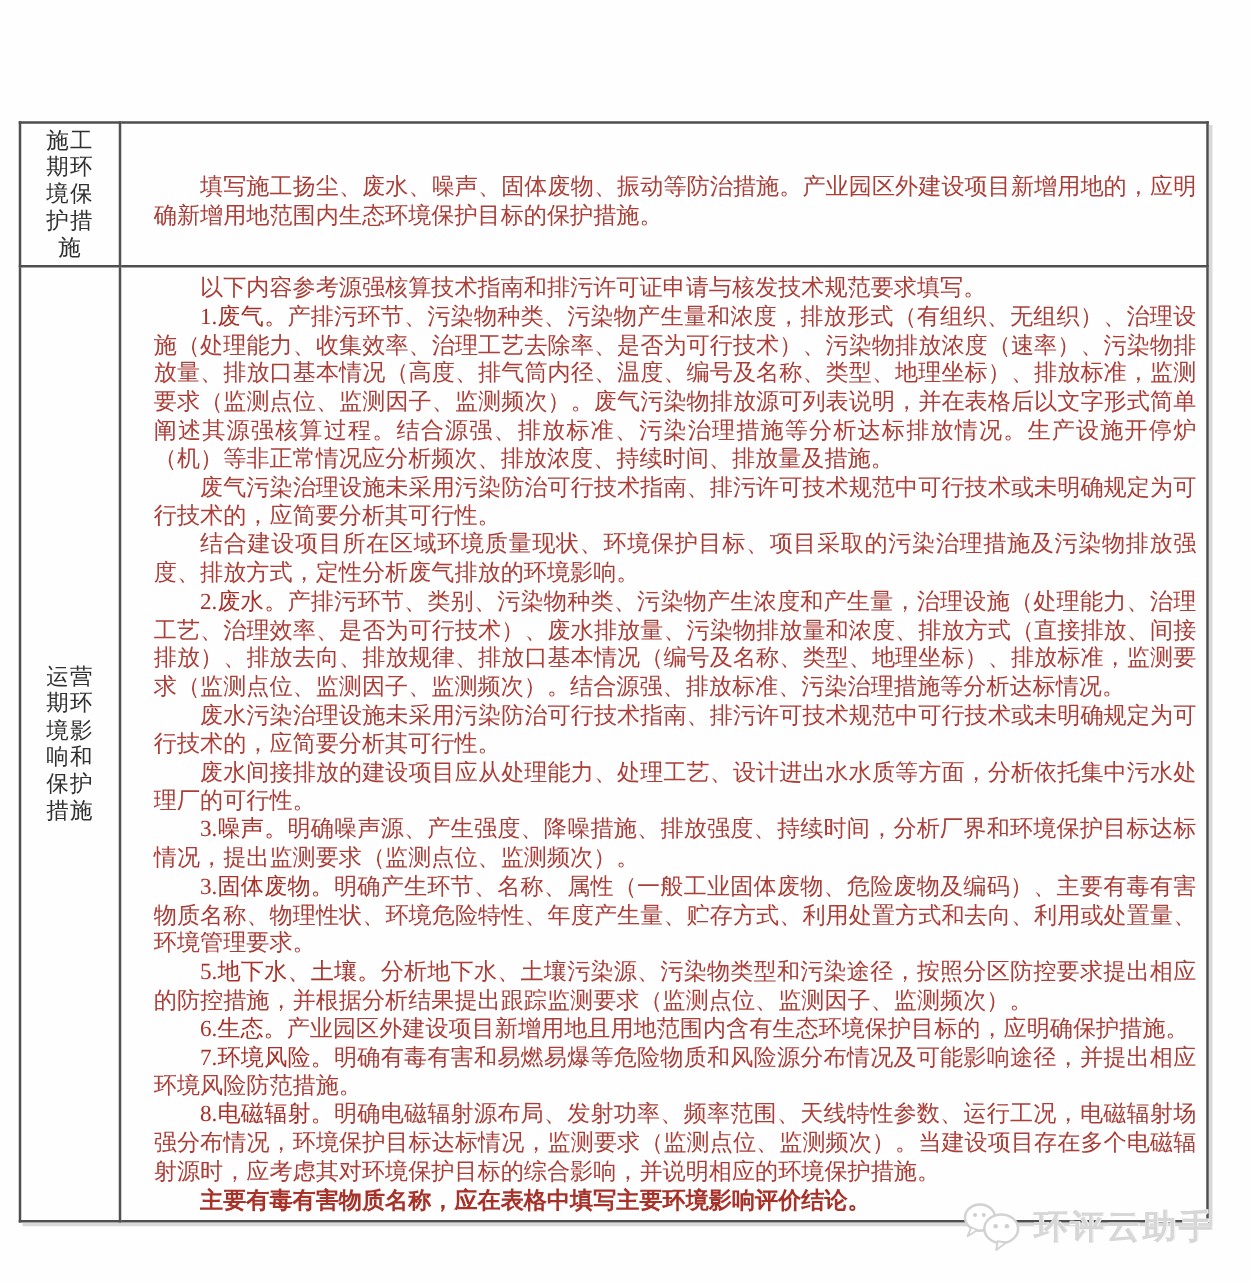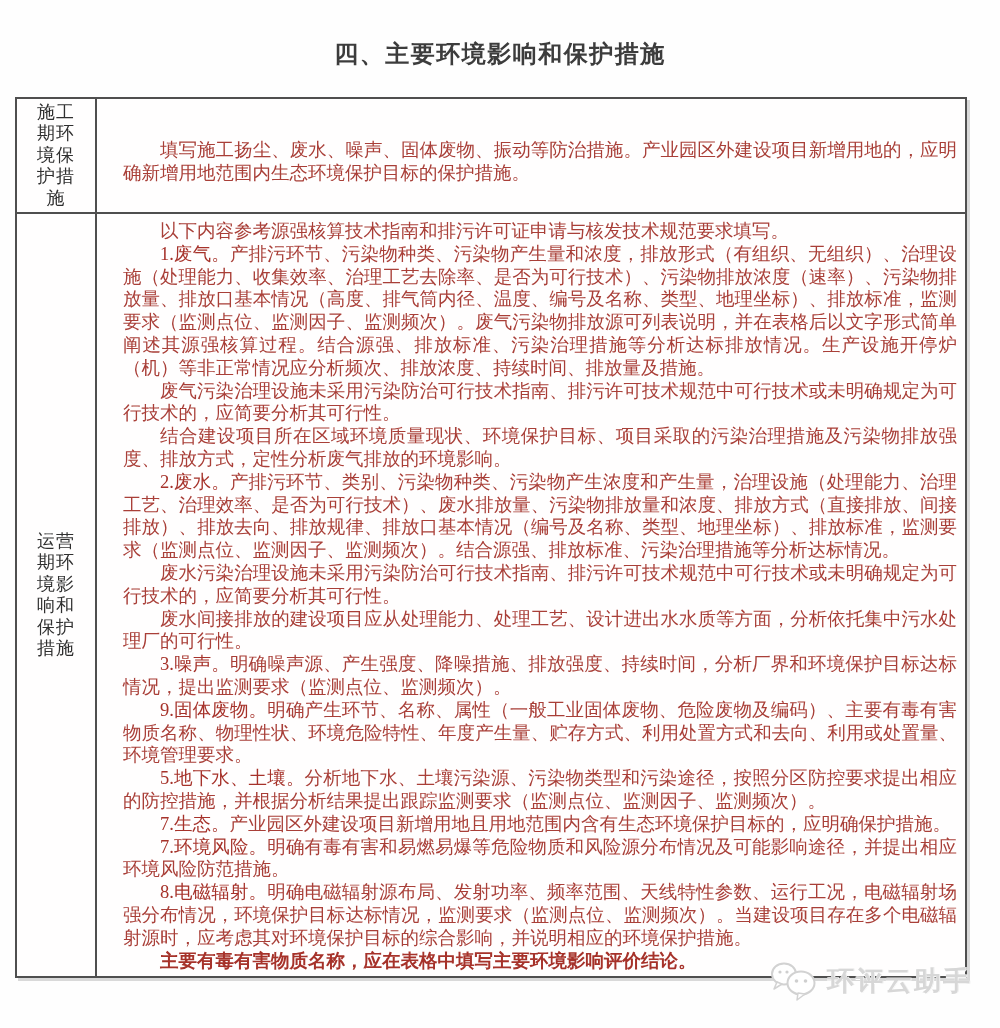--- a/index.html
+++ b/index.html
@@ -34,21 +34,20 @@
              align-items:center;gap:8px;}
   .watermark .wm-label{font-size:27px;letter-spacing:2px;color:#d7d7d7;
              text-shadow:0 1px 0 #ffffff,1px 0 0 #efefef;font-weight:bold;font-family:Liberation Serif, serif;}
   .wm-icon{display:block;}
 </style>
 </head>
 <body>
 
 <div class="page">
 
-  <h1 class="title">四、主要环境影响和保护措施</h1>
 
   <table class="doc-table">
     <tbody>
       <tr class="row-construction" style="height:115px;">
         <td class="header-cell">
           <div class="vheader">施工期环境保护措施</div>
         </td>
         <td class="content-cell">
             <p class="para">填写施工扬尘、废水、噪声、固体废物、振动等防治措施。产业园区外建设项目新增用地的，应明确新增用地范围内生态环境保护目标的保护措施。</p>
           </td>
@@ -59,23 +58,23 @@
         </td>
         <td class="content-cell">
             <p class="para">以下内容参考源强核算技术指南和排污许可证申请与核发技术规范要求填写。</p>
             <p class="para"><b class="lead">1.废气。</b>产排污环节、污染物种类、污染物产生量和浓度，排放形式（有组织、无组织）、治理设施（处理能力、收集效率、治理工艺去除率、是否为可行技术）、污染物排放浓度（速率）、污染物排放量、排放口基本情况（高度、排气筒内径、温度、编号及名称、类型、地理坐标）、排放标准，监测要求（监测点位、监测因子、监测频次）。废气污染物排放源可列表说明，并在表格后以文字形式简单阐述其源强核算过程。结合源强、排放标准、污染治理措施等分析达标排放情况。生产设施开停炉（机）等非正常情况应分析频次、排放浓度、持续时间、排放量及措施。</p>
             <p class="para">废气污染治理设施未采用污染防治可行技术指南、排污许可技术规范中可行技术或未明确规定为可行技术的，应简要分析其可行性。</p>
             <p class="para">结合建设项目所在区域环境质量现状、环境保护目标、项目采取的污染治理措施及污染物排放强度、排放方式，定性分析废气排放的环境影响。</p>
             <p class="para"><b class="lead">2.废水。</b>产排污环节、类别、污染物种类、污染物产生浓度和产生量，治理设施（处理能力、治理工艺、治理效率、是否为可行技术）、废水排放量、污染物排放量和浓度、排放方式（直接排放、间接排放）、排放去向、排放规律、排放口基本情况（编号及名称、类型、地理坐标）、排放标准，监测要求（监测点位、监测因子、监测频次）。结合源强、排放标准、污染治理措施等分析达标情况。</p>
             <p class="para">废水污染治理设施未采用污染防治可行技术指南、排污许可技术规范中可行技术或未明确规定为可行技术的，应简要分析其可行性。</p>
             <p class="para">废水间接排放的建设项目应从处理能力、处理工艺、设计进出水水质等方面，分析依托集中污水处理厂的可行性。</p>
             <p class="para"><b class="lead">3.噪声。</b>明确噪声源、产生强度、降噪措施、排放强度、持续时间，分析厂界和环境保护目标达标情况，提出监测要求（监测点位、监测频次）。</p>
-            <p class="para"><b class="lead">9.固体废物。</b>明确产生环节、名称、属性（一般工业固体废物、危险废物及编码）、主要有毒有害物质名称、物理性状、环境危险特性、年度产生量、贮存方式、利用处置方式和去向、利用或处置量、环境管理要求。</p>
+            <p class="para"><b class="lead">3.固体废物。</b>明确产生环节、名称、属性（一般工业固体废物、危险废物及编码）、主要有毒有害物质名称、物理性状、环境危险特性、年度产生量、贮存方式、利用处置方式和去向、利用或处置量、环境管理要求。</p>
             <p class="para"><b class="lead">5.地下水、土壤。</b>分析地下水、土壤污染源、污染物类型和污染途径，按照分区防控要求提出相应的防控措施，并根据分析结果提出跟踪监测要求（监测点位、监测因子、监测频次）。</p>
-            <p class="para"><b class="lead">7.生态。</b>产业园区外建设项目新增用地且用地范围内含有生态环境保护目标的，应明确保护措施。</p>
+            <p class="para"><b class="lead">6.生态。</b>产业园区外建设项目新增用地且用地范围内含有生态环境保护目标的，应明确保护措施。</p>
             <p class="para"><b class="lead">7.环境风险。</b>明确有毒有害和易燃易爆等危险物质和风险源分布情况及可能影响途径，并提出相应环境风险防范措施。</p>
             <p class="para"><b class="lead">8.电磁辐射。</b>明确电磁辐射源布局、发射功率、频率范围、天线特性参数、运行工况，电磁辐射场强分布情况，环境保护目标达标情况，监测要求（监测点位、监测频次）。当建设项目存在多个电磁辐射源时，应考虑其对环境保护目标的综合影响，并说明相应的环境保护措施。</p>
             <p class="para bold">主要有毒有害物质名称，应在表格中填写主要环境影响评价结论。</p>
           </td>
       </tr>
     </tbody>
   </table>
 
   <div class="watermark">
     <svg class="wm-icon" width="52" height="42" viewBox="0 0 52 42" fill="none" xmlns="http://www.w3.org/2000/svg">

